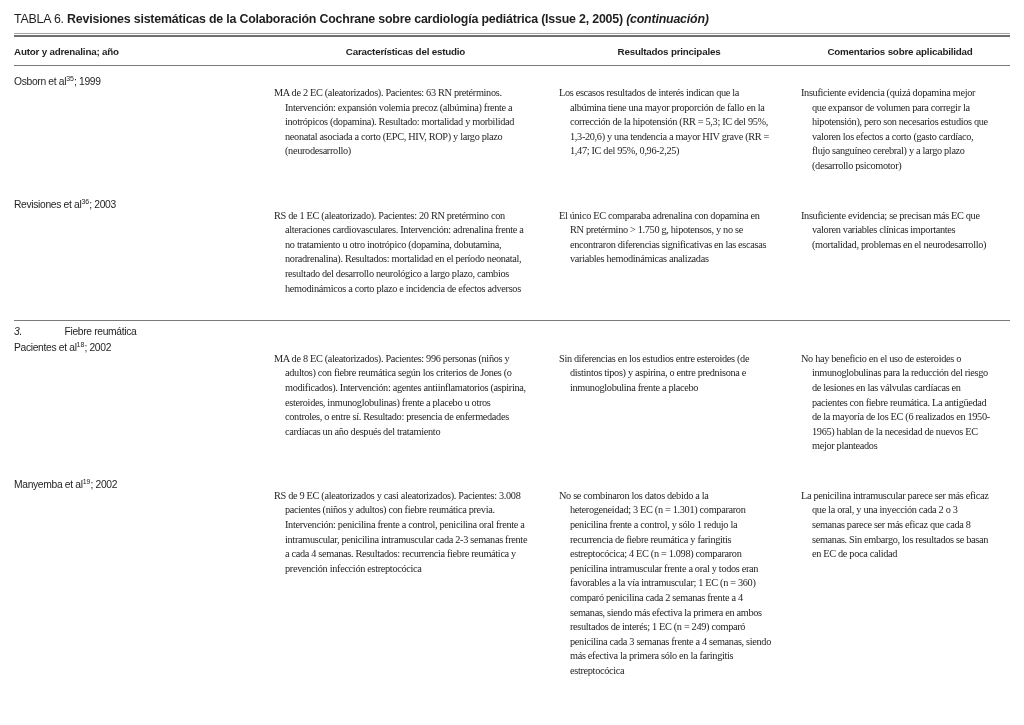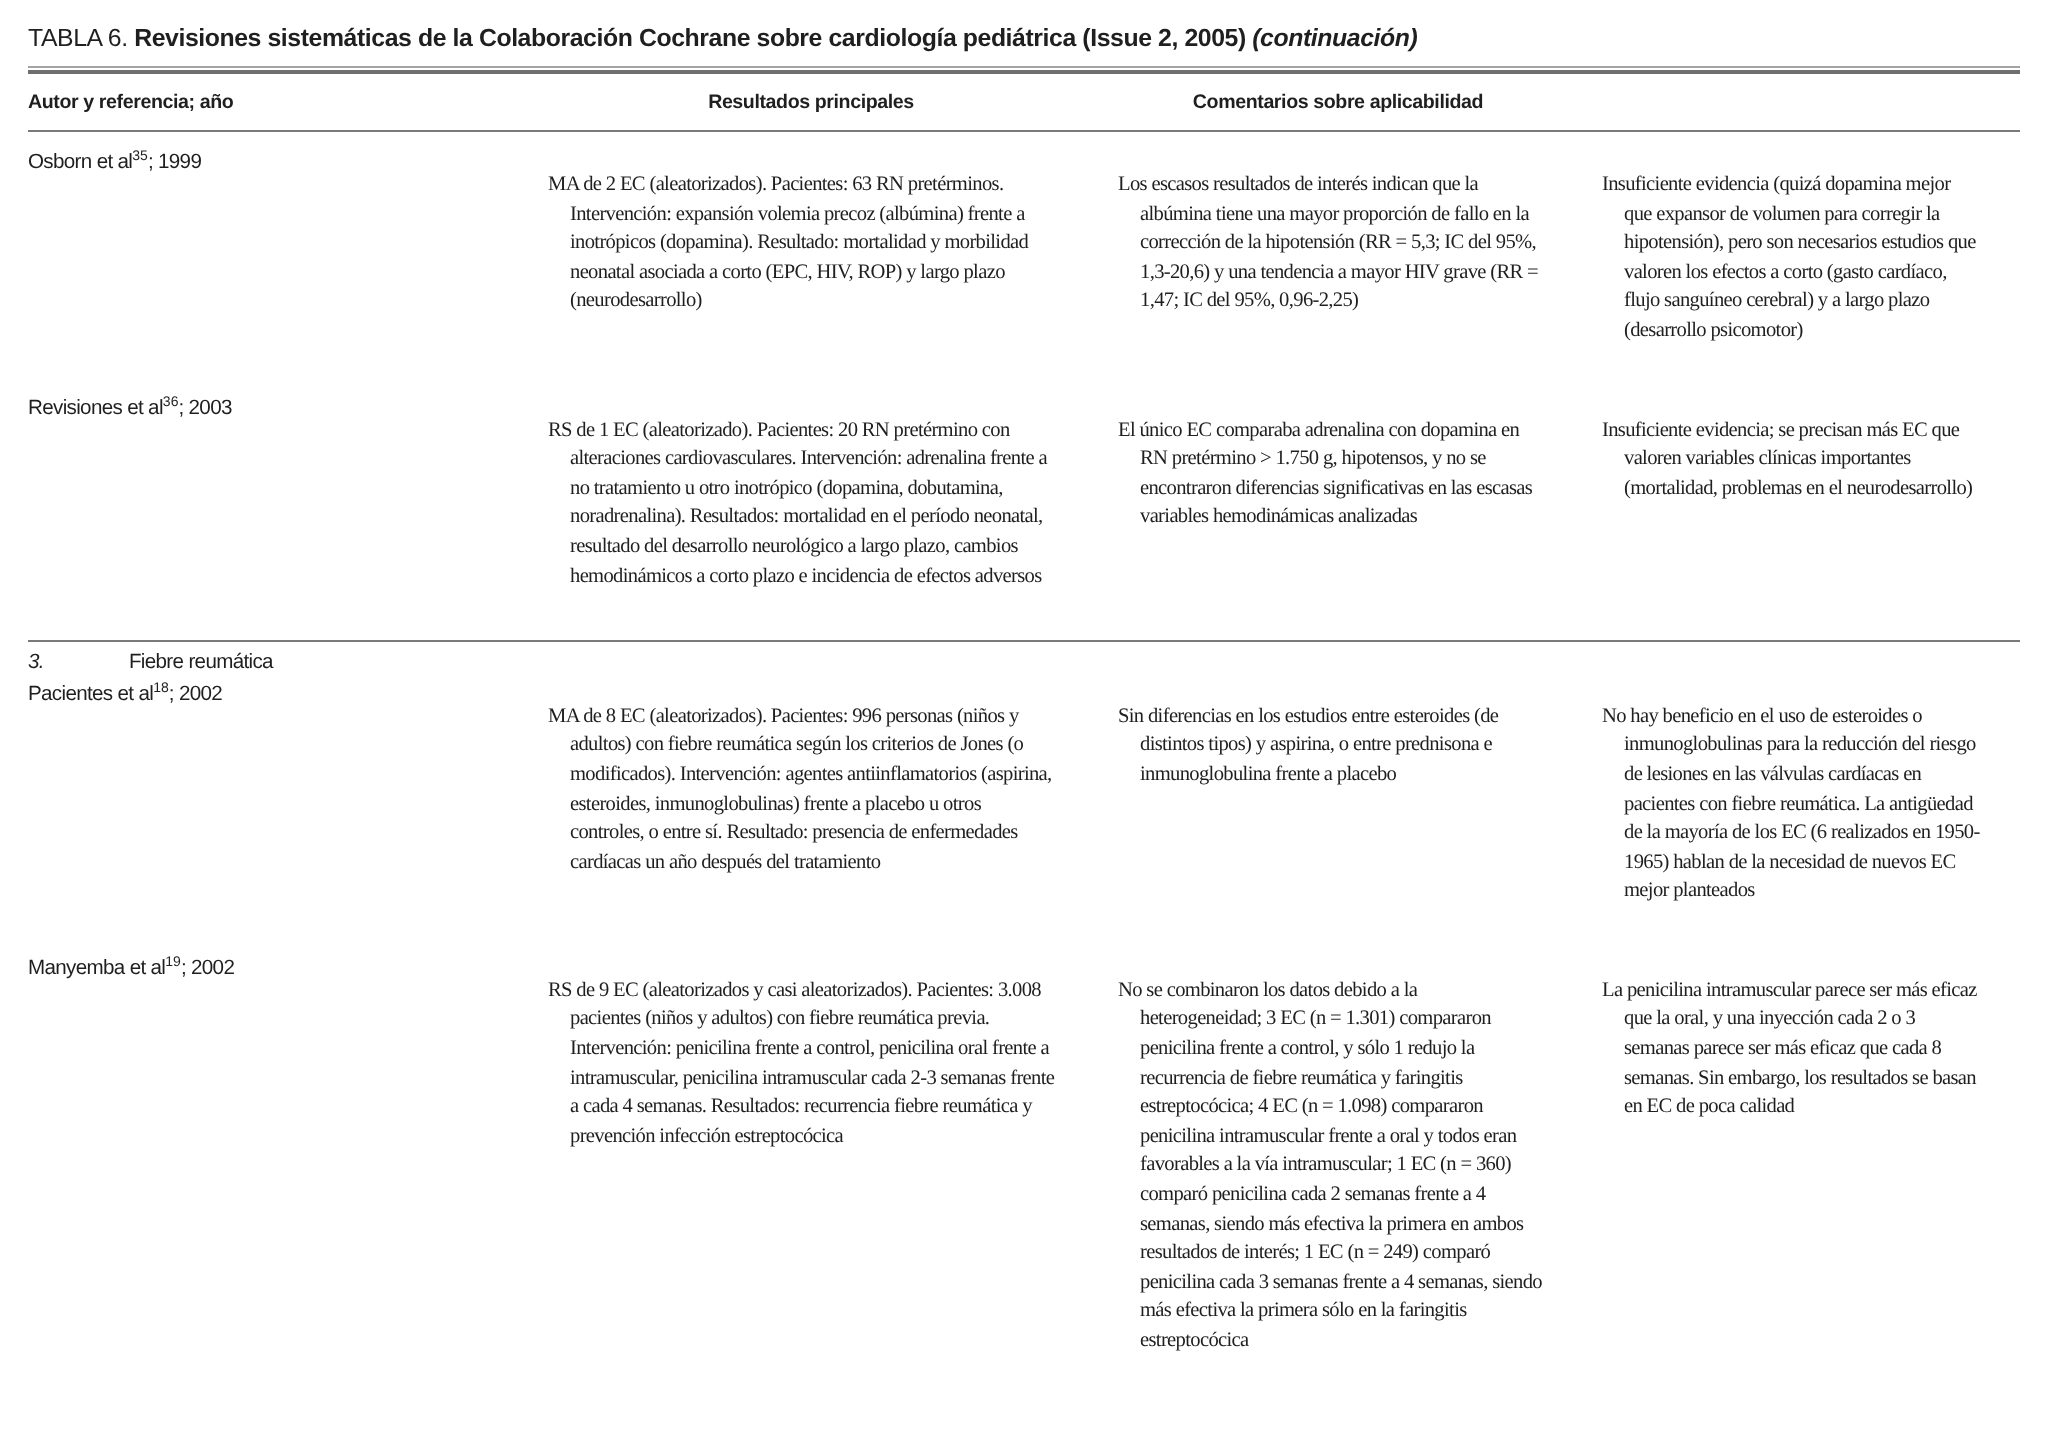--- a/index.html
+++ b/index.html
@@ -91,21 +91,22 @@
 
 <div class="page">
 
   <div class="table-title">
     <span class="t-label">TABLA 6.</span><span class="t-main"> Revisiones sistemáticas de la Colaboración Cochrane sobre cardiología pediátrica (Issue 2, 2005) </span><span class="t-cont">(continuación)</span>
   </div>
 
   <div class="rule-double"></div>
 
   <div class="grid head-row">
-    <div class="head-cell c1">Autor y referencia; año</div>
+    <div class="head-cell c1">Autor y adrenalina; año</div>
+    <div class="head-cell c2">Características del estudio</div>
     <div class="head-cell c3">Resultados principales</div>
     <div class="head-cell c4">Comentarios sobre aplicabilidad</div>
   </div>
 
   <div class="rule-thin"></div>
 
   <div class="grid body-row">
     <div class="cell author-cell">
       <span>Osborn et al</span><sup class="refnum">35</sup><span>; 1999</span>
     </div>

